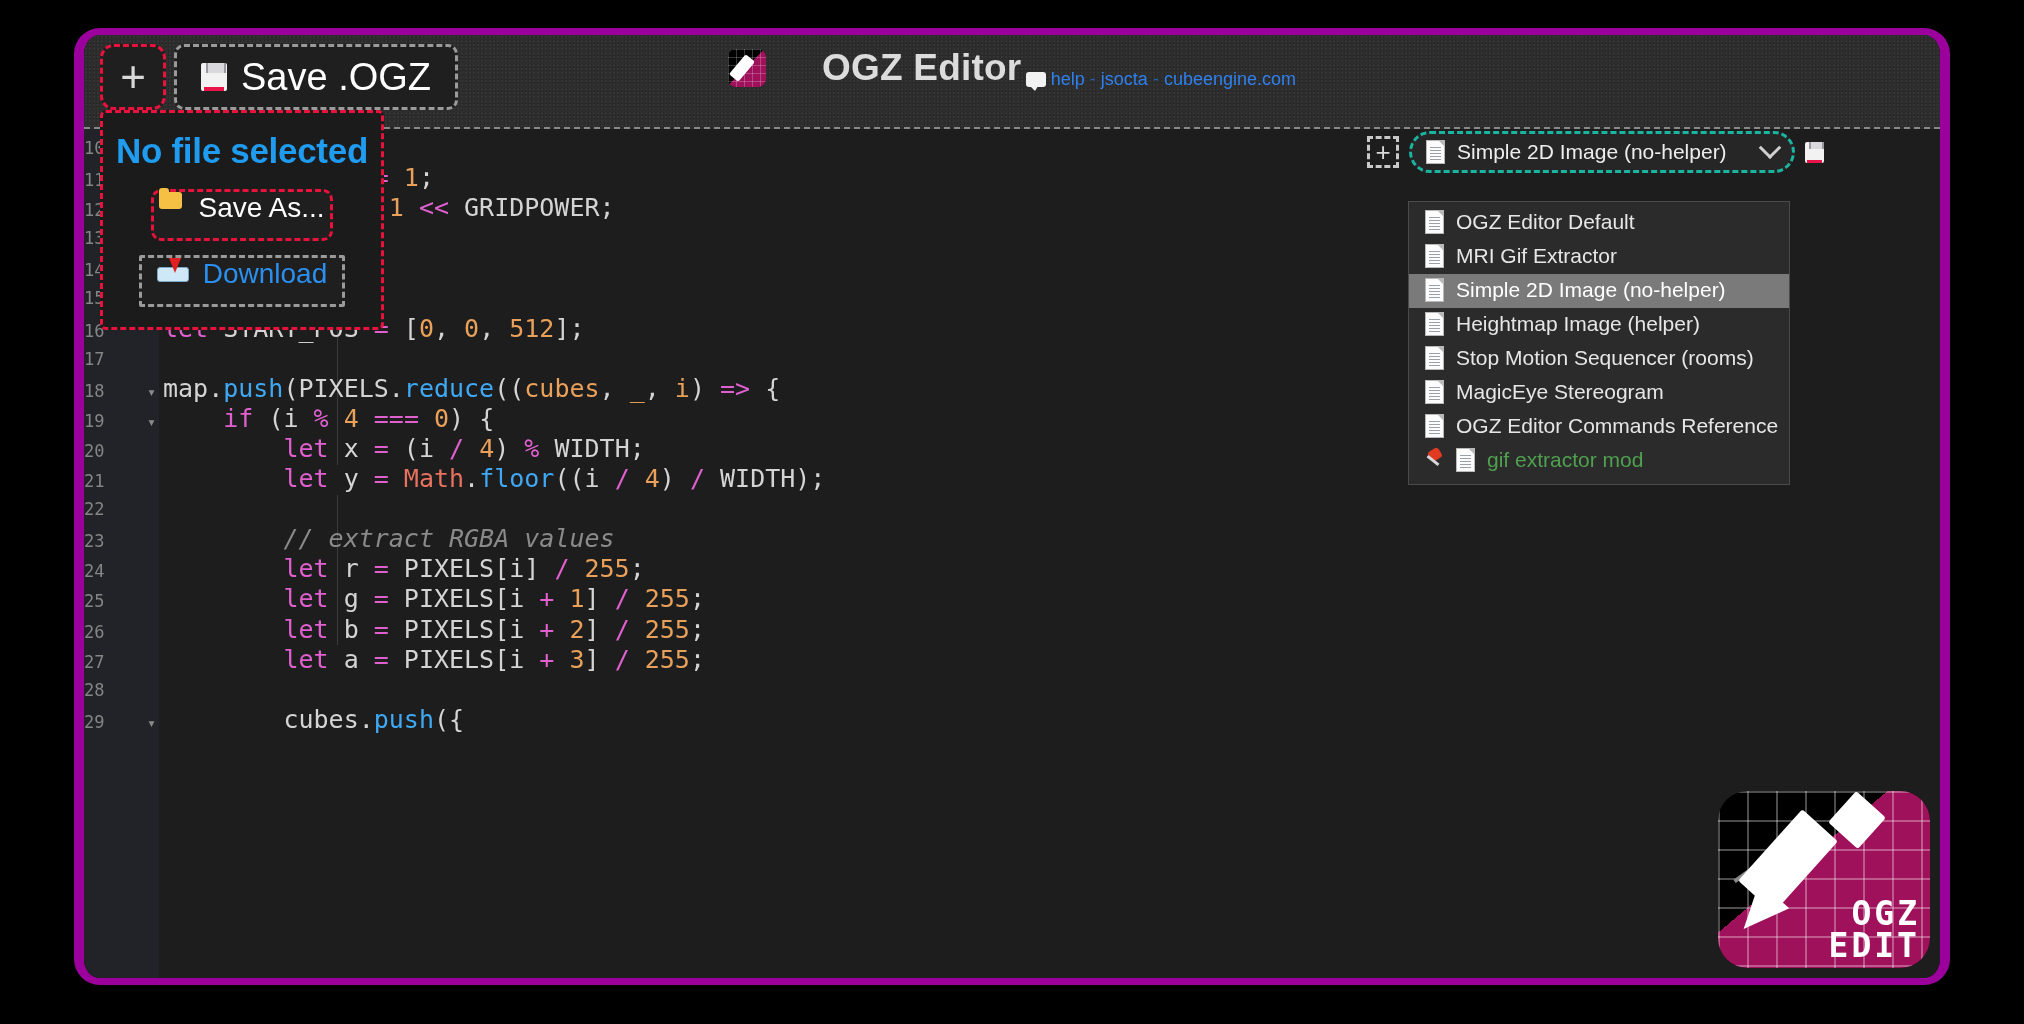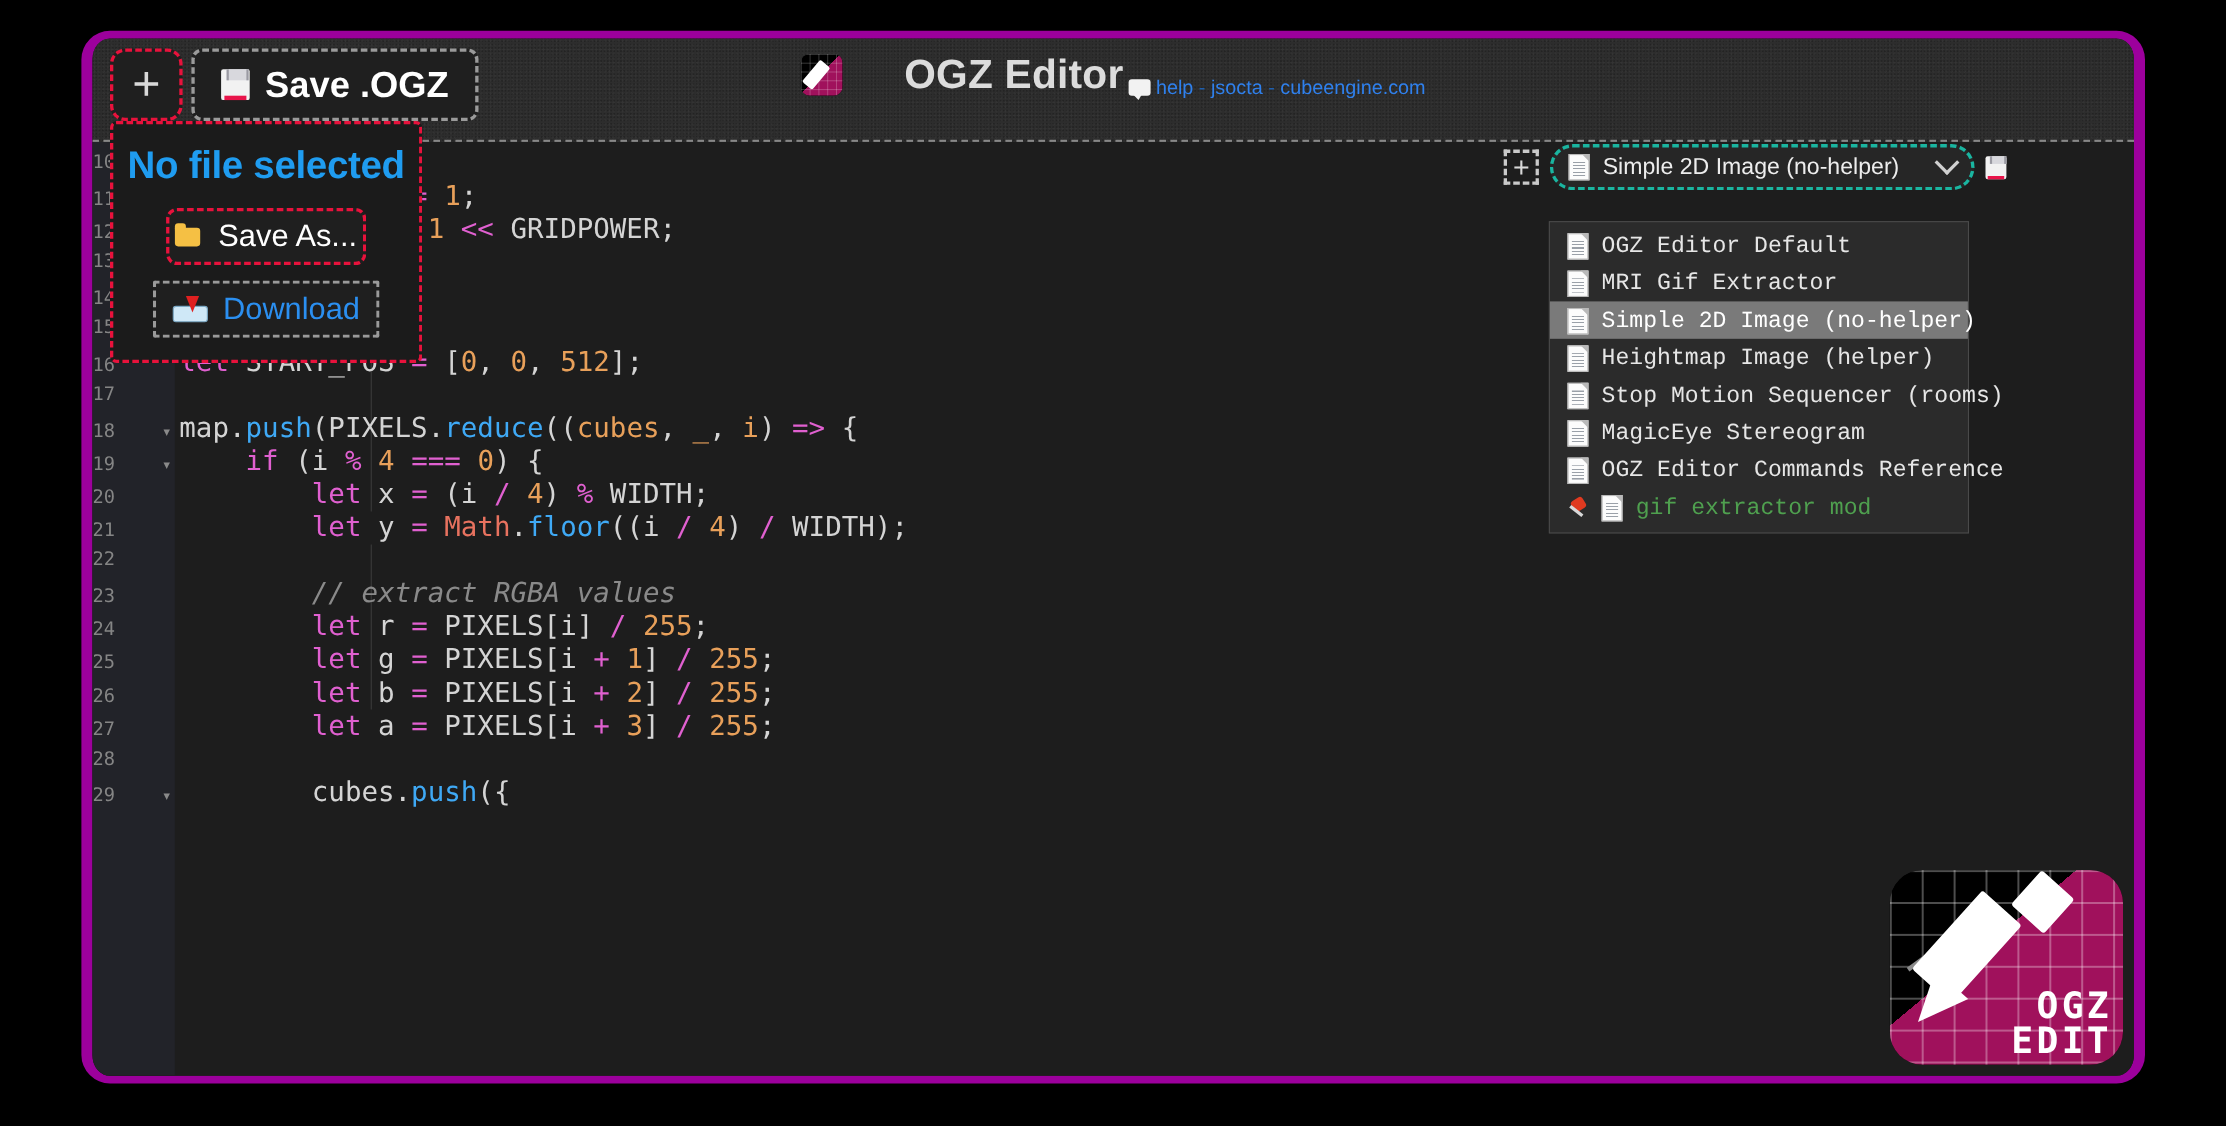--- a/index.html
+++ b/index.html
@@ -51,27 +51,26 @@
     z-index: 40;
   }
 
   .tool-btn {
     display: flex;
     align-items: center;
     justify-content: center;
     gap: 14px;
     background: #1f1f1f;
     color: #ffffff;
-    font-size: 33px;
+    font-size: 38px;
     padding: 0 24px;
     height: 66px;
     border: 3px dashed #9a9a9a;
     border-radius: 10px;
     white-space: nowrap;
-    font-weight: bold;
   }
   .tool-btn.plus-btn {
     border: 3px dashed #e8123c;
     width: 66px;
     padding: 0;
     font-size: 44px;
     font-weight: 300;
     color: #d8d8d8;
     border-radius: 14px;
   }
@@ -266,28 +265,27 @@
     right: 150px;
     top: 166px;
     width: 382px;
     background: #2b2b2b;
     border: 1px solid #4a4a4a;
     z-index: 70;
     padding: 4px 0 6px 0;
   }
   .menu-item {
     display: flex;
-    align-items: flex-end;
+    align-items: flex-start;
     gap: 12px;
     padding: 4px 12px 4px 16px;
     height: 34px;
     color: #e6e6e6;
     font-size: 21px;
     white-space: nowrap;
-    font-family: Liberation Mono, monospace;
   }
   .menu-item.selected { background: #7a7a7a; color: #ffffff; }
   .menu-item.pinned { color: #4fa04f; }
   .pin {
     position: relative;
     width: 19px; height: 22px;
     flex: 0 0 auto;
   }
   .pin::before {
     content: "";
@@ -321,21 +319,20 @@
   }
   #file-status {
     color: #1f9cf0;
     font-size: 35px;
     font-weight: bold;
     text-align: center;
     letter-spacing: -0.3px;
   }
   .panel-btn {
     display: flex;
-    align-items: center;
     justify-content: center;
     gap: 16px;
     margin: 18px auto 0 auto;
     height: 52px;
     padding: 0 22px;
     background: #1f1f1f;
     font-size: 28px;
     border-radius: 10px;
     white-space: nowrap;
   }

